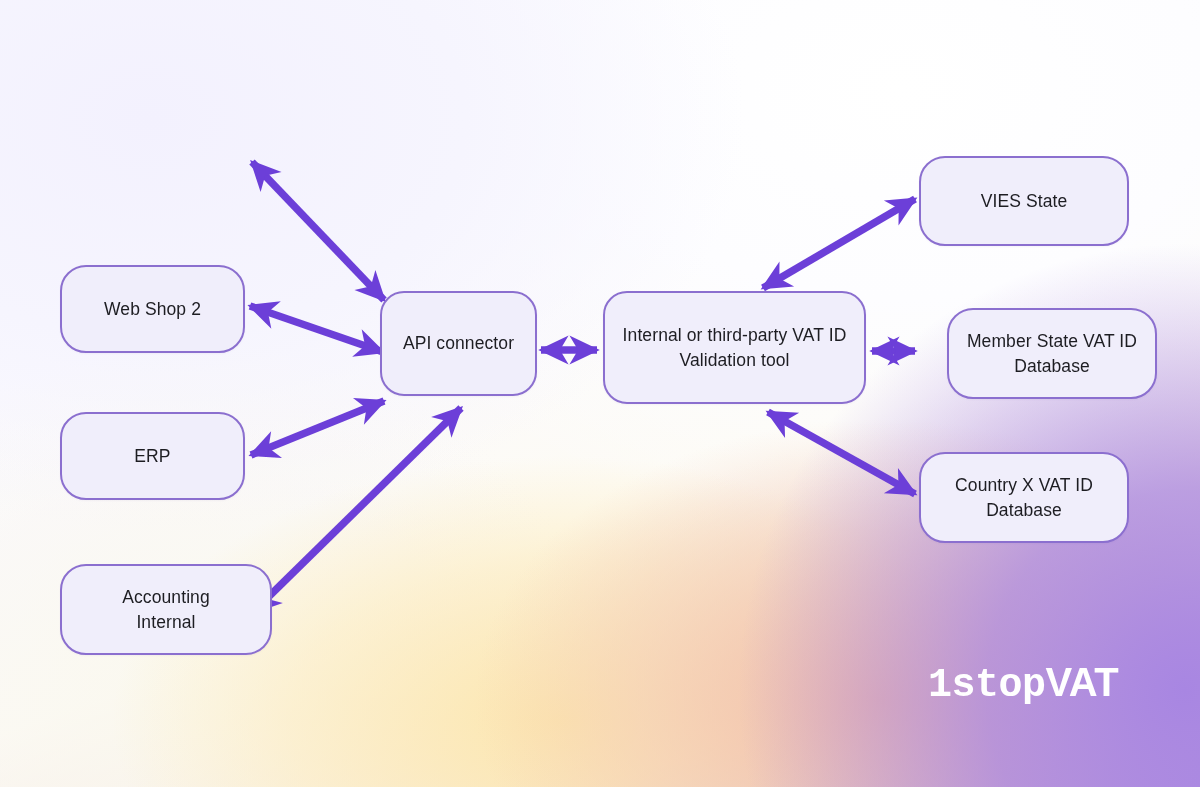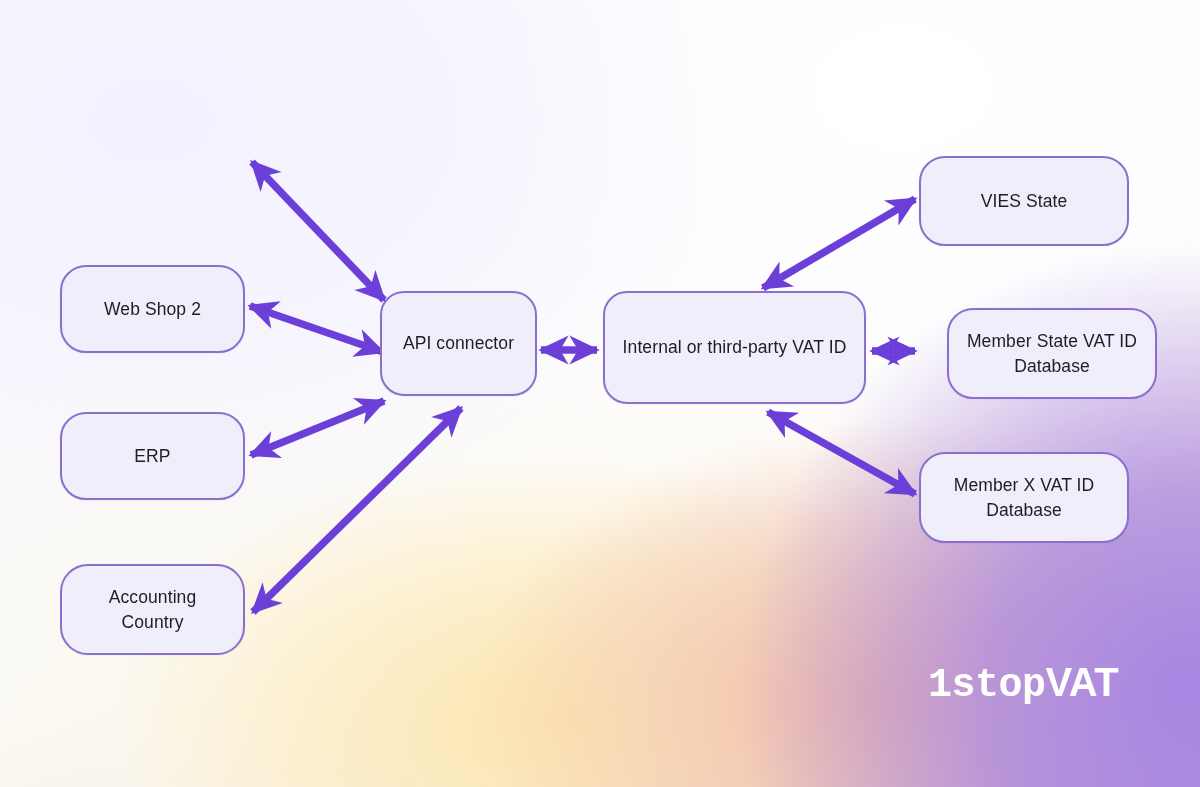--- a/index.html
+++ b/index.html
@@ -103,51 +103,52 @@
 
 
   <div class="node" style="left:60px; top:265px; width:185px; height:88px;">
     <span class="label">Web Shop 2</span>
   </div>
 
   <div class="node" style="left:60px; top:412px; width:185px; height:88px;justify-content:center;">
     <span class="label">ERP</span>
   </div>
 
-  <div class="node" style="left:60px; top:564px; width:185px; height:91px;border-radius:28px;">
+  <div class="node" style="left:60px; top:564px; width:212px; height:91px;">
     <span>
       <span class="label">Accounting</span>
-      <span class="label">Country</span>
+      <span class="label">Internal</span>
     </span>
   </div>
 
   <div class="node wide-radius" style="left:380px; top:291px; width:157px; height:105px;">
     <span class="label">API connector</span>
   </div>
 
   <div class="node wide-radius" style="left:603px; top:291px; width:263px; height:113px;">
     <span>
       <span class="label">Internal or third-party VAT ID</span>
+      <span class="label">Validation tool</span>
     </span>
   </div>
 
   <div class="node" style="left:919px; top:156px; width:210px; height:90px;">
     <span class="label">VIES State</span>
   </div>
 
   <div class="node" style="left:919px; top:308px; width:210px; height:91px;margin-left:28px;">
     <span>
       <span class="label">Member State VAT ID</span>
       <span class="label">Database</span>
     </span>
   </div>
 
   <div class="node" style="left:919px; top:452px; width:210px; height:91px;">
     <span>
-      <span class="label">Member X VAT ID</span>
+      <span class="label">Country X VAT ID</span>
       <span class="label">Database</span>
     </span>
   </div>
 
   <div id="logo">
     <span class="mark-lower">1stop</span><span class="mark-upper">VAT</span>
   </div>
 
 </div>
 

